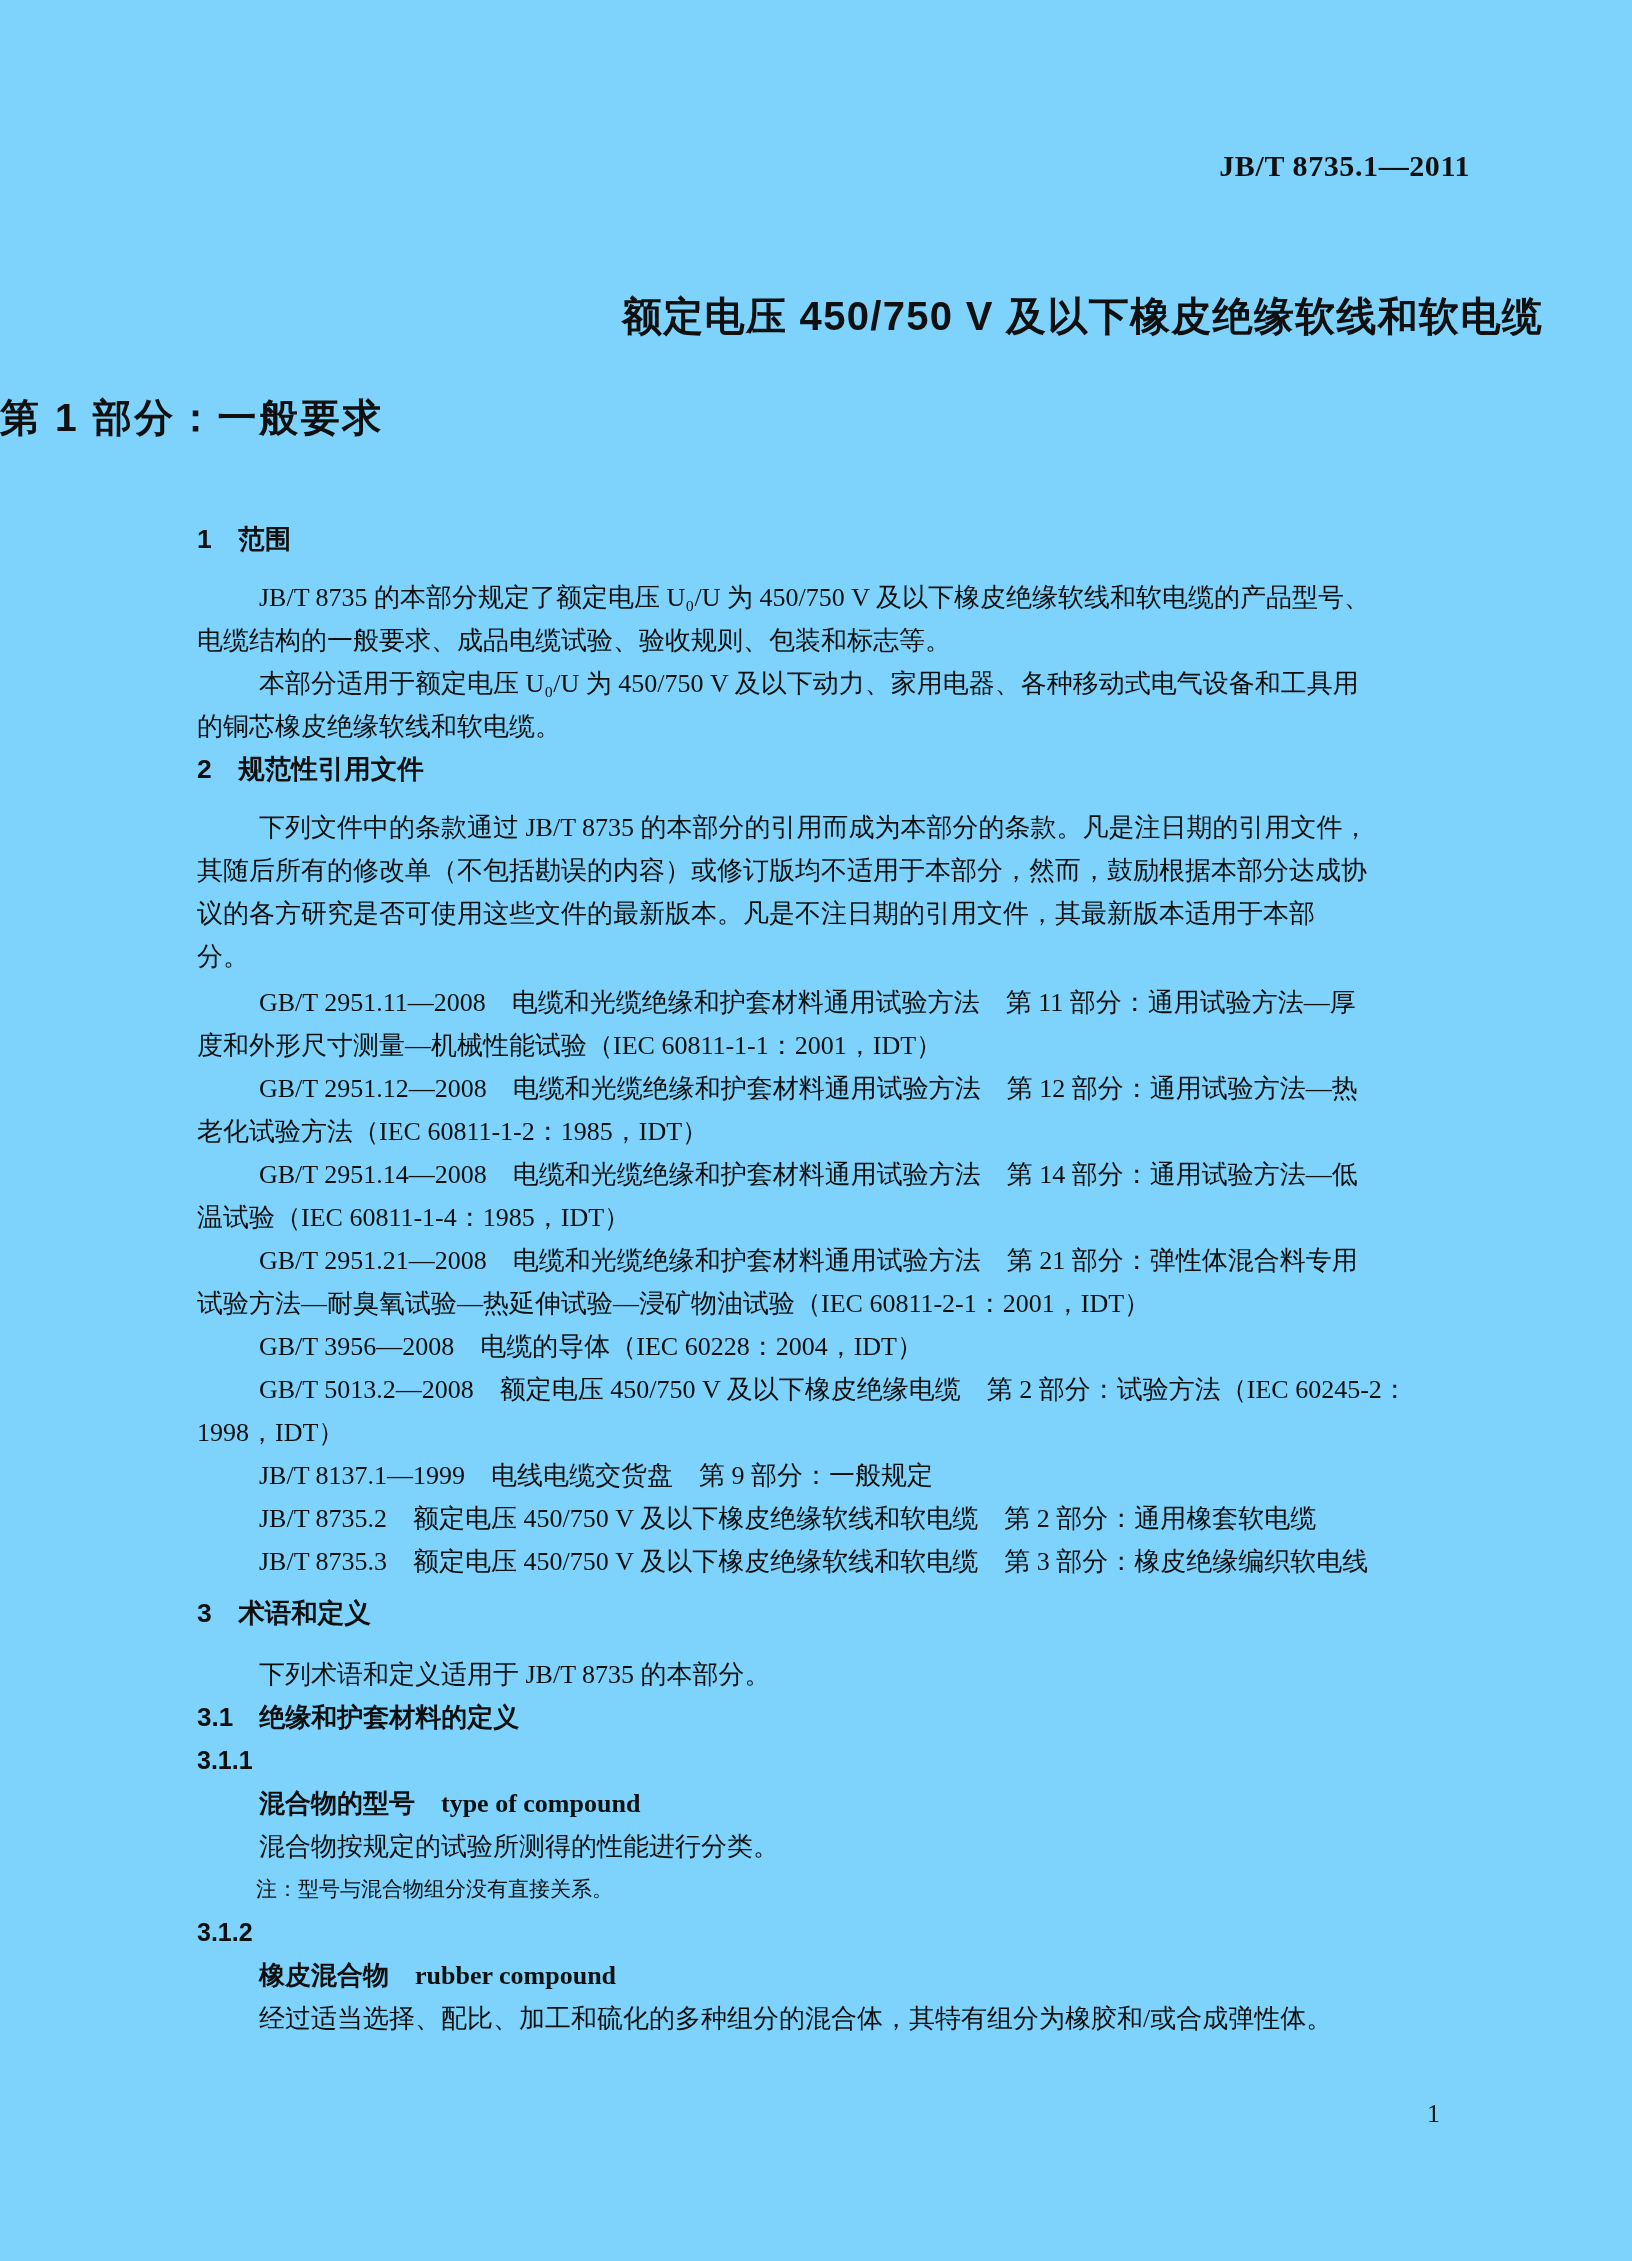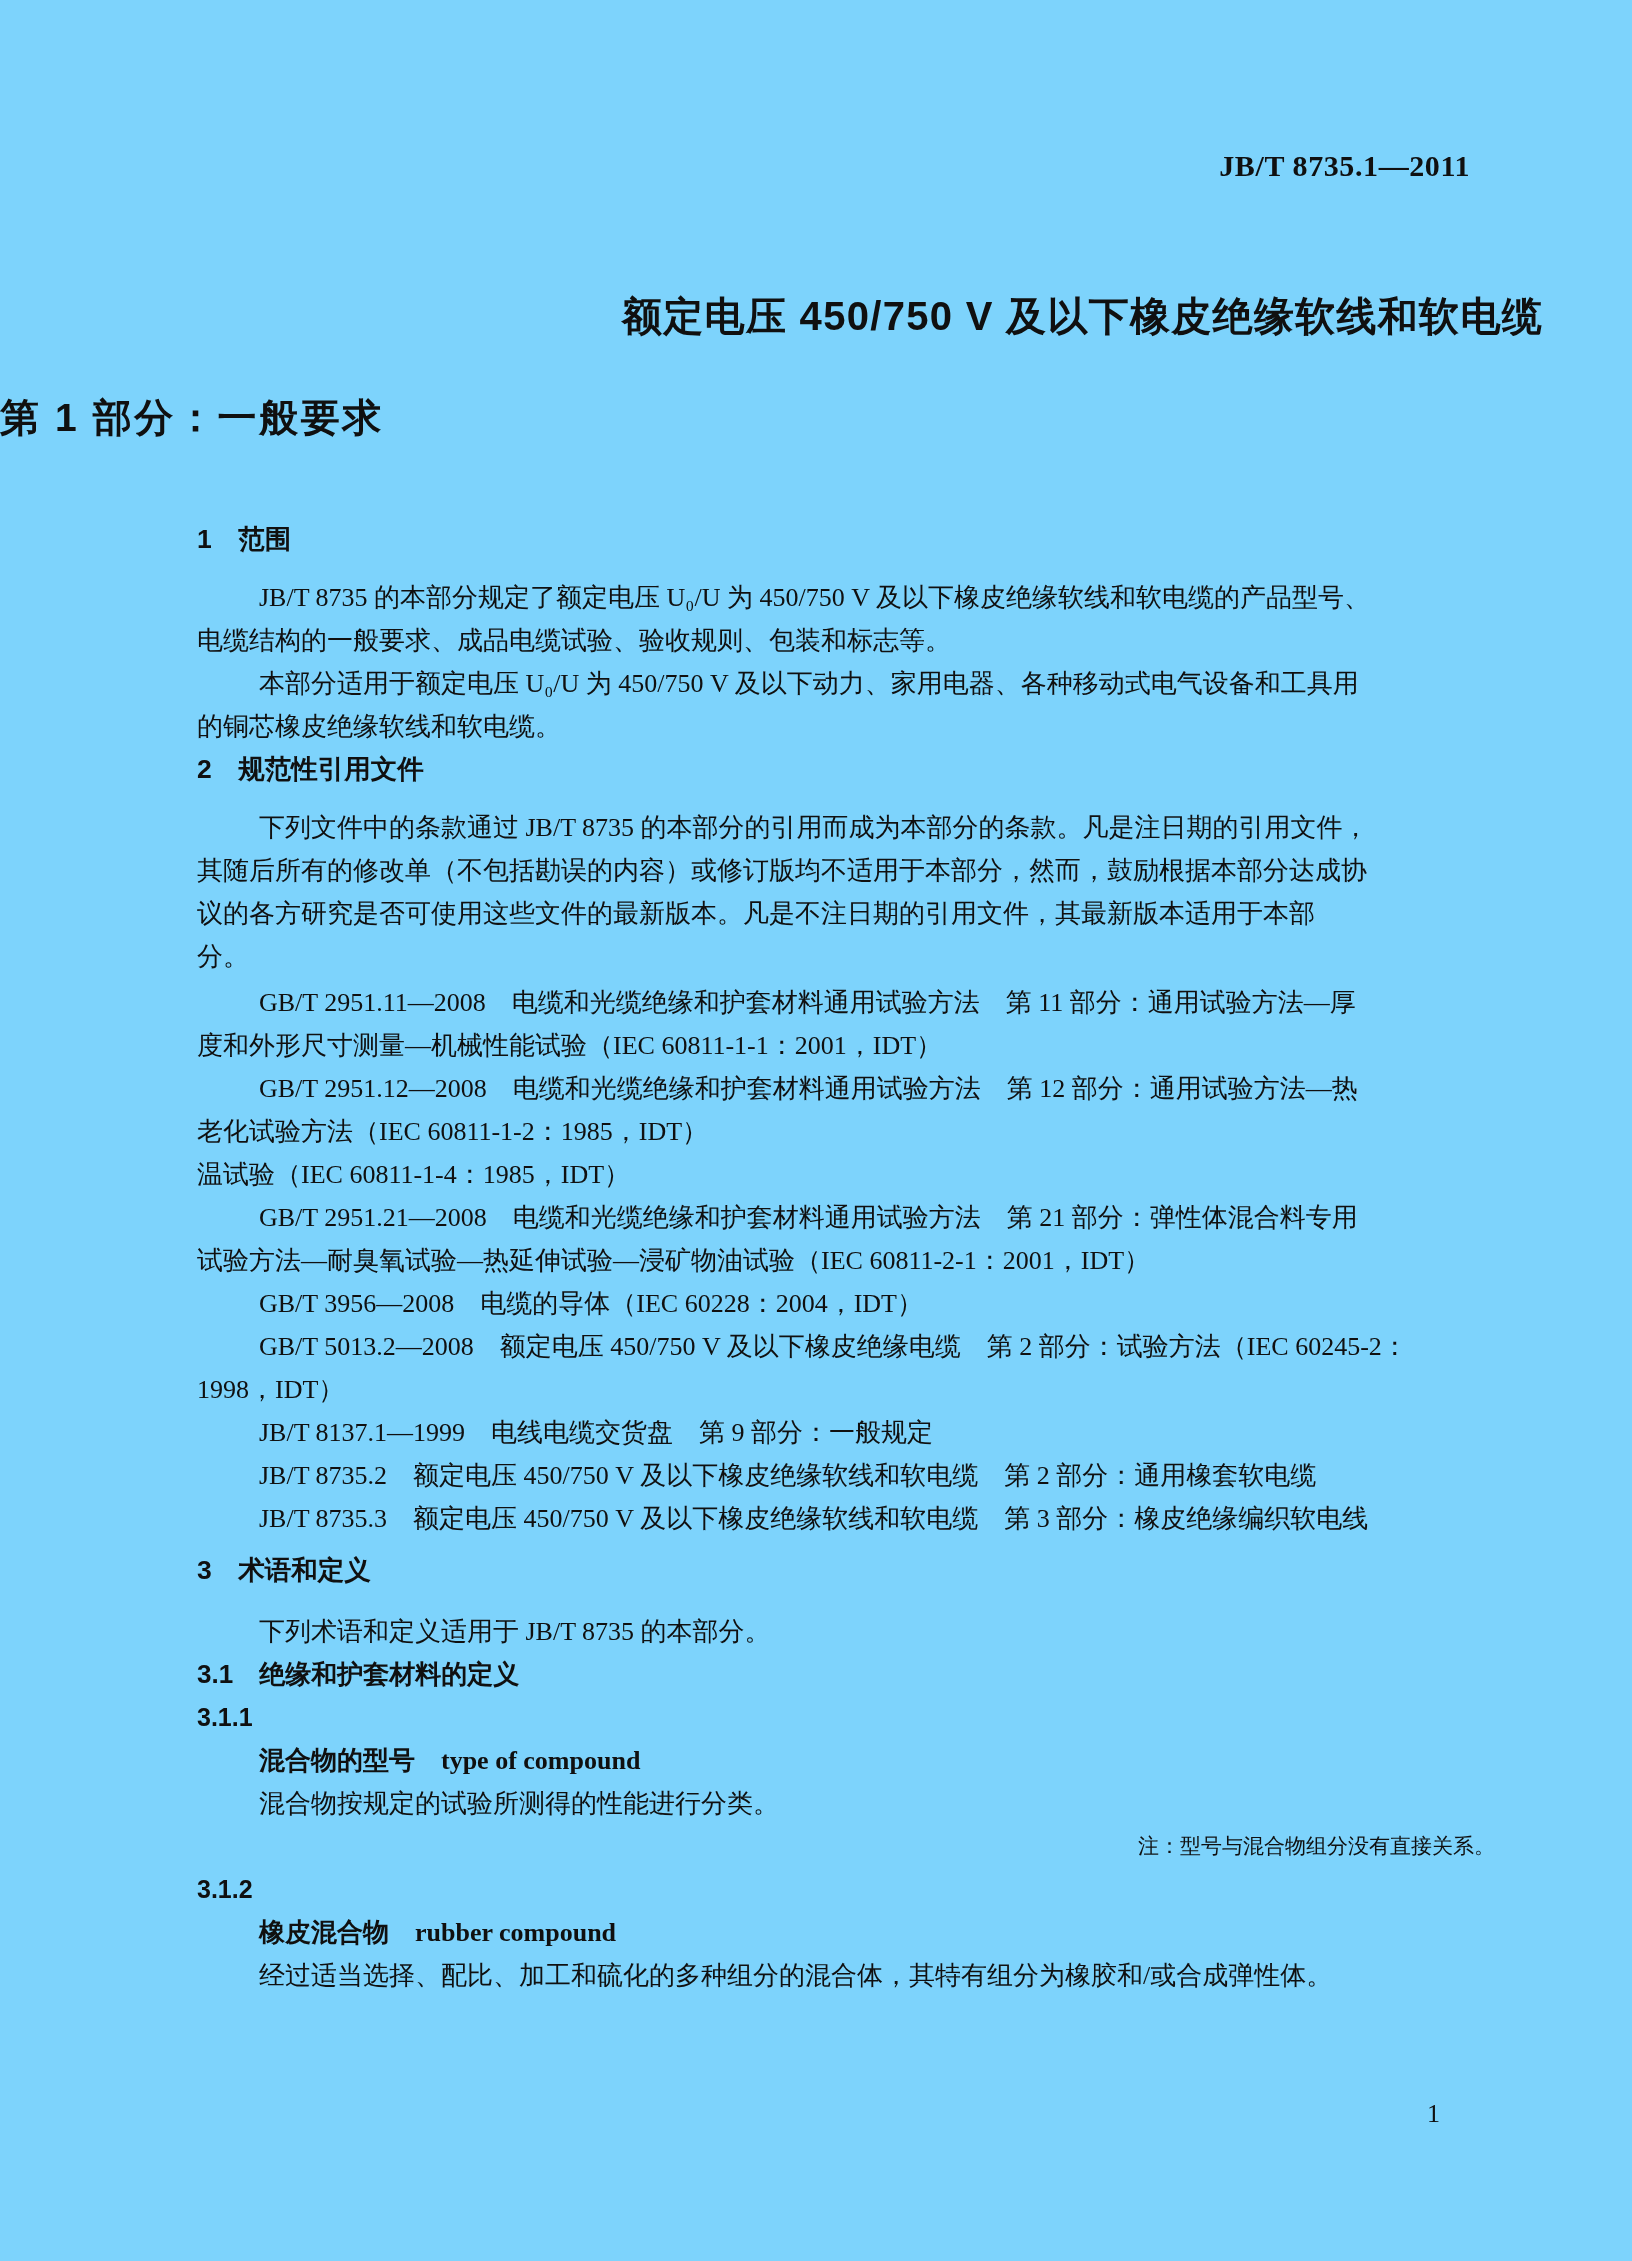--- a/index.html
+++ b/index.html
@@ -15,21 +15,21 @@
         font:26px/43px "Liberation Serif","DejaVu Serif",serif;}
   .ln{white-space:nowrap;}
   .indent{text-indent:62px;}
   .h{font-family:"Liberation Sans","DejaVu Sans",sans-serif;font-weight:bold;
      font-size:26.5px;white-space:nowrap;}
   .sub{font-family:"Liberation Sans","DejaVu Sans",sans-serif;font-weight:bold;
      font-size:26px;white-space:nowrap;}
   .num{font-family:"Liberation Sans","DejaVu Sans",sans-serif;font-weight:bold;
      font-size:25px;white-space:nowrap;}
   .term{font-weight:bold;}
-  .note{font-size:21px;text-indent:59px;text-align:right;}
+  .note{font-size:21px;text-indent:59px;}
   .m-p1{margin-top:15px;}
   .m-h2{}
   .m-p3{margin-top:15px;}
   .m-refs{margin-top:3.2px;}
   .m-h3{margin-top:9px;}
   .m-intro{margin-top:18px;}
   .page-num{position:absolute;top:2100px;left:1427px;
         font:26px/1.1 "Liberation Serif","DejaVu Serif",serif;}
 </style>
 </head>
@@ -55,20 +55,21 @@
 
     <div class="ln indent m-p3">下列文件中的条款通过 JB/T 8735 的本部分的引用而成为本部分的条款。凡是注日期的引用文件，</div>
     <div class="ln">其随后所有的修改单（不包括勘误的内容）或修订版均不适用于本部分，然而，鼓励根据本部分达成协</div>
     <div class="ln">议的各方研究是否可使用这些文件的最新版本。凡是不注日期的引用文件，其最新版本适用于本部</div>
     <div class="ln">分。</div>
 
     <div class="ln indent m-refs">GB/T 2951.11—2008　电缆和光缆绝缘和护套材料通用试验方法　第 11 部分：通用试验方法—厚</div>
     <div class="ln">度和外形尺寸测量—机械性能试验（IEC 60811-1-1：2001，IDT）</div>
     <div class="ln indent">GB/T 2951.12—2008　电缆和光缆绝缘和护套材料通用试验方法　第 12 部分：通用试验方法—热</div>
     <div class="ln">老化试验方法（IEC 60811-1-2：1985，IDT）</div>
+    <div class="ln indent">GB/T 2951.14—2008　电缆和光缆绝缘和护套材料通用试验方法　第 14 部分：通用试验方法—低</div>
     <div class="ln">温试验（IEC 60811-1-4：1985，IDT）</div>
     <div class="ln indent">GB/T 2951.21—2008　电缆和光缆绝缘和护套材料通用试验方法　第 21 部分：弹性体混合料专用</div>
     <div class="ln">试验方法—耐臭氧试验—热延伸试验—浸矿物油试验（IEC 60811-2-1：2001，IDT）</div>
     <div class="ln indent">GB/T 3956—2008　电缆的导体（IEC 60228：2004，IDT）</div>
     <div class="ln indent">GB/T 5013.2—2008　额定电压 450/750 V 及以下橡皮绝缘电缆　第 2 部分：试验方法（IEC 60245-2：</div>
     <div class="ln">1998，IDT）</div>
     <div class="ln indent">JB/T 8137.1—1999　电线电缆交货盘　第 9 部分：一般规定</div>
     <div class="ln indent">JB/T 8735.2　额定电压 450/750 V 及以下橡皮绝缘软线和软电缆　第 2 部分：通用橡套软电缆</div>
     <div class="ln indent">JB/T 8735.3　额定电压 450/750 V 及以下橡皮绝缘软线和软电缆　第 3 部分：橡皮绝缘编织软电线</div>
 

